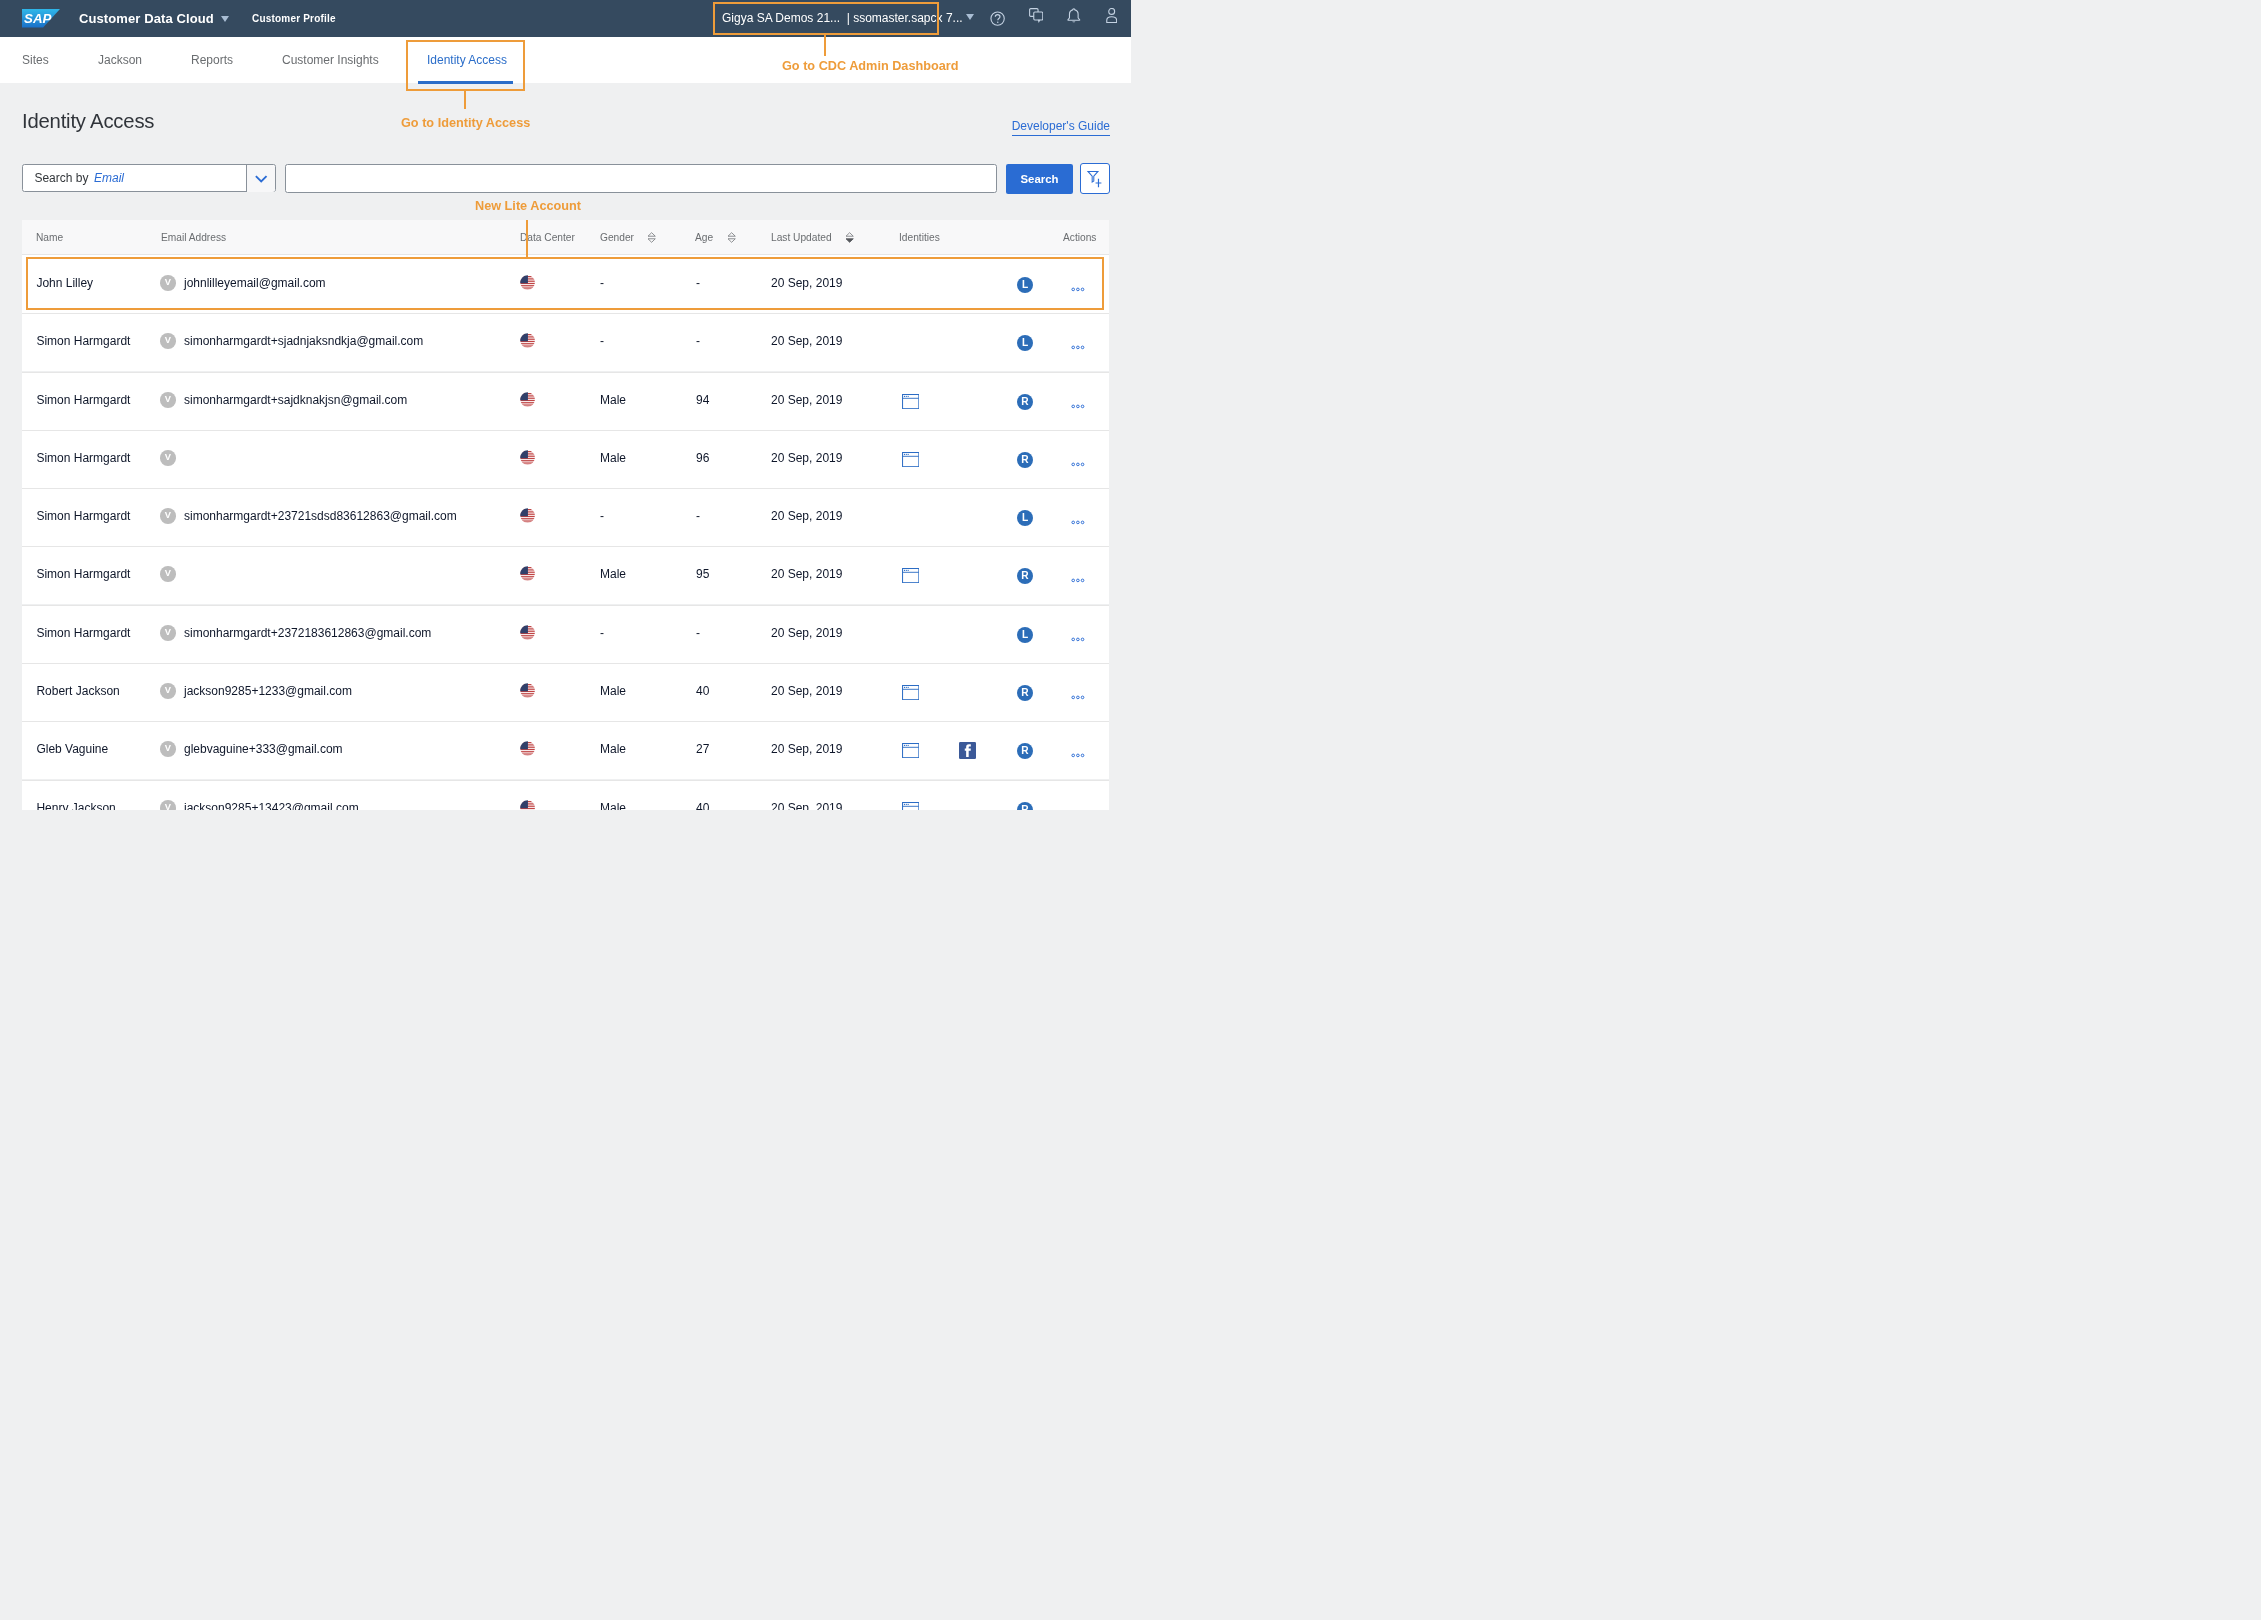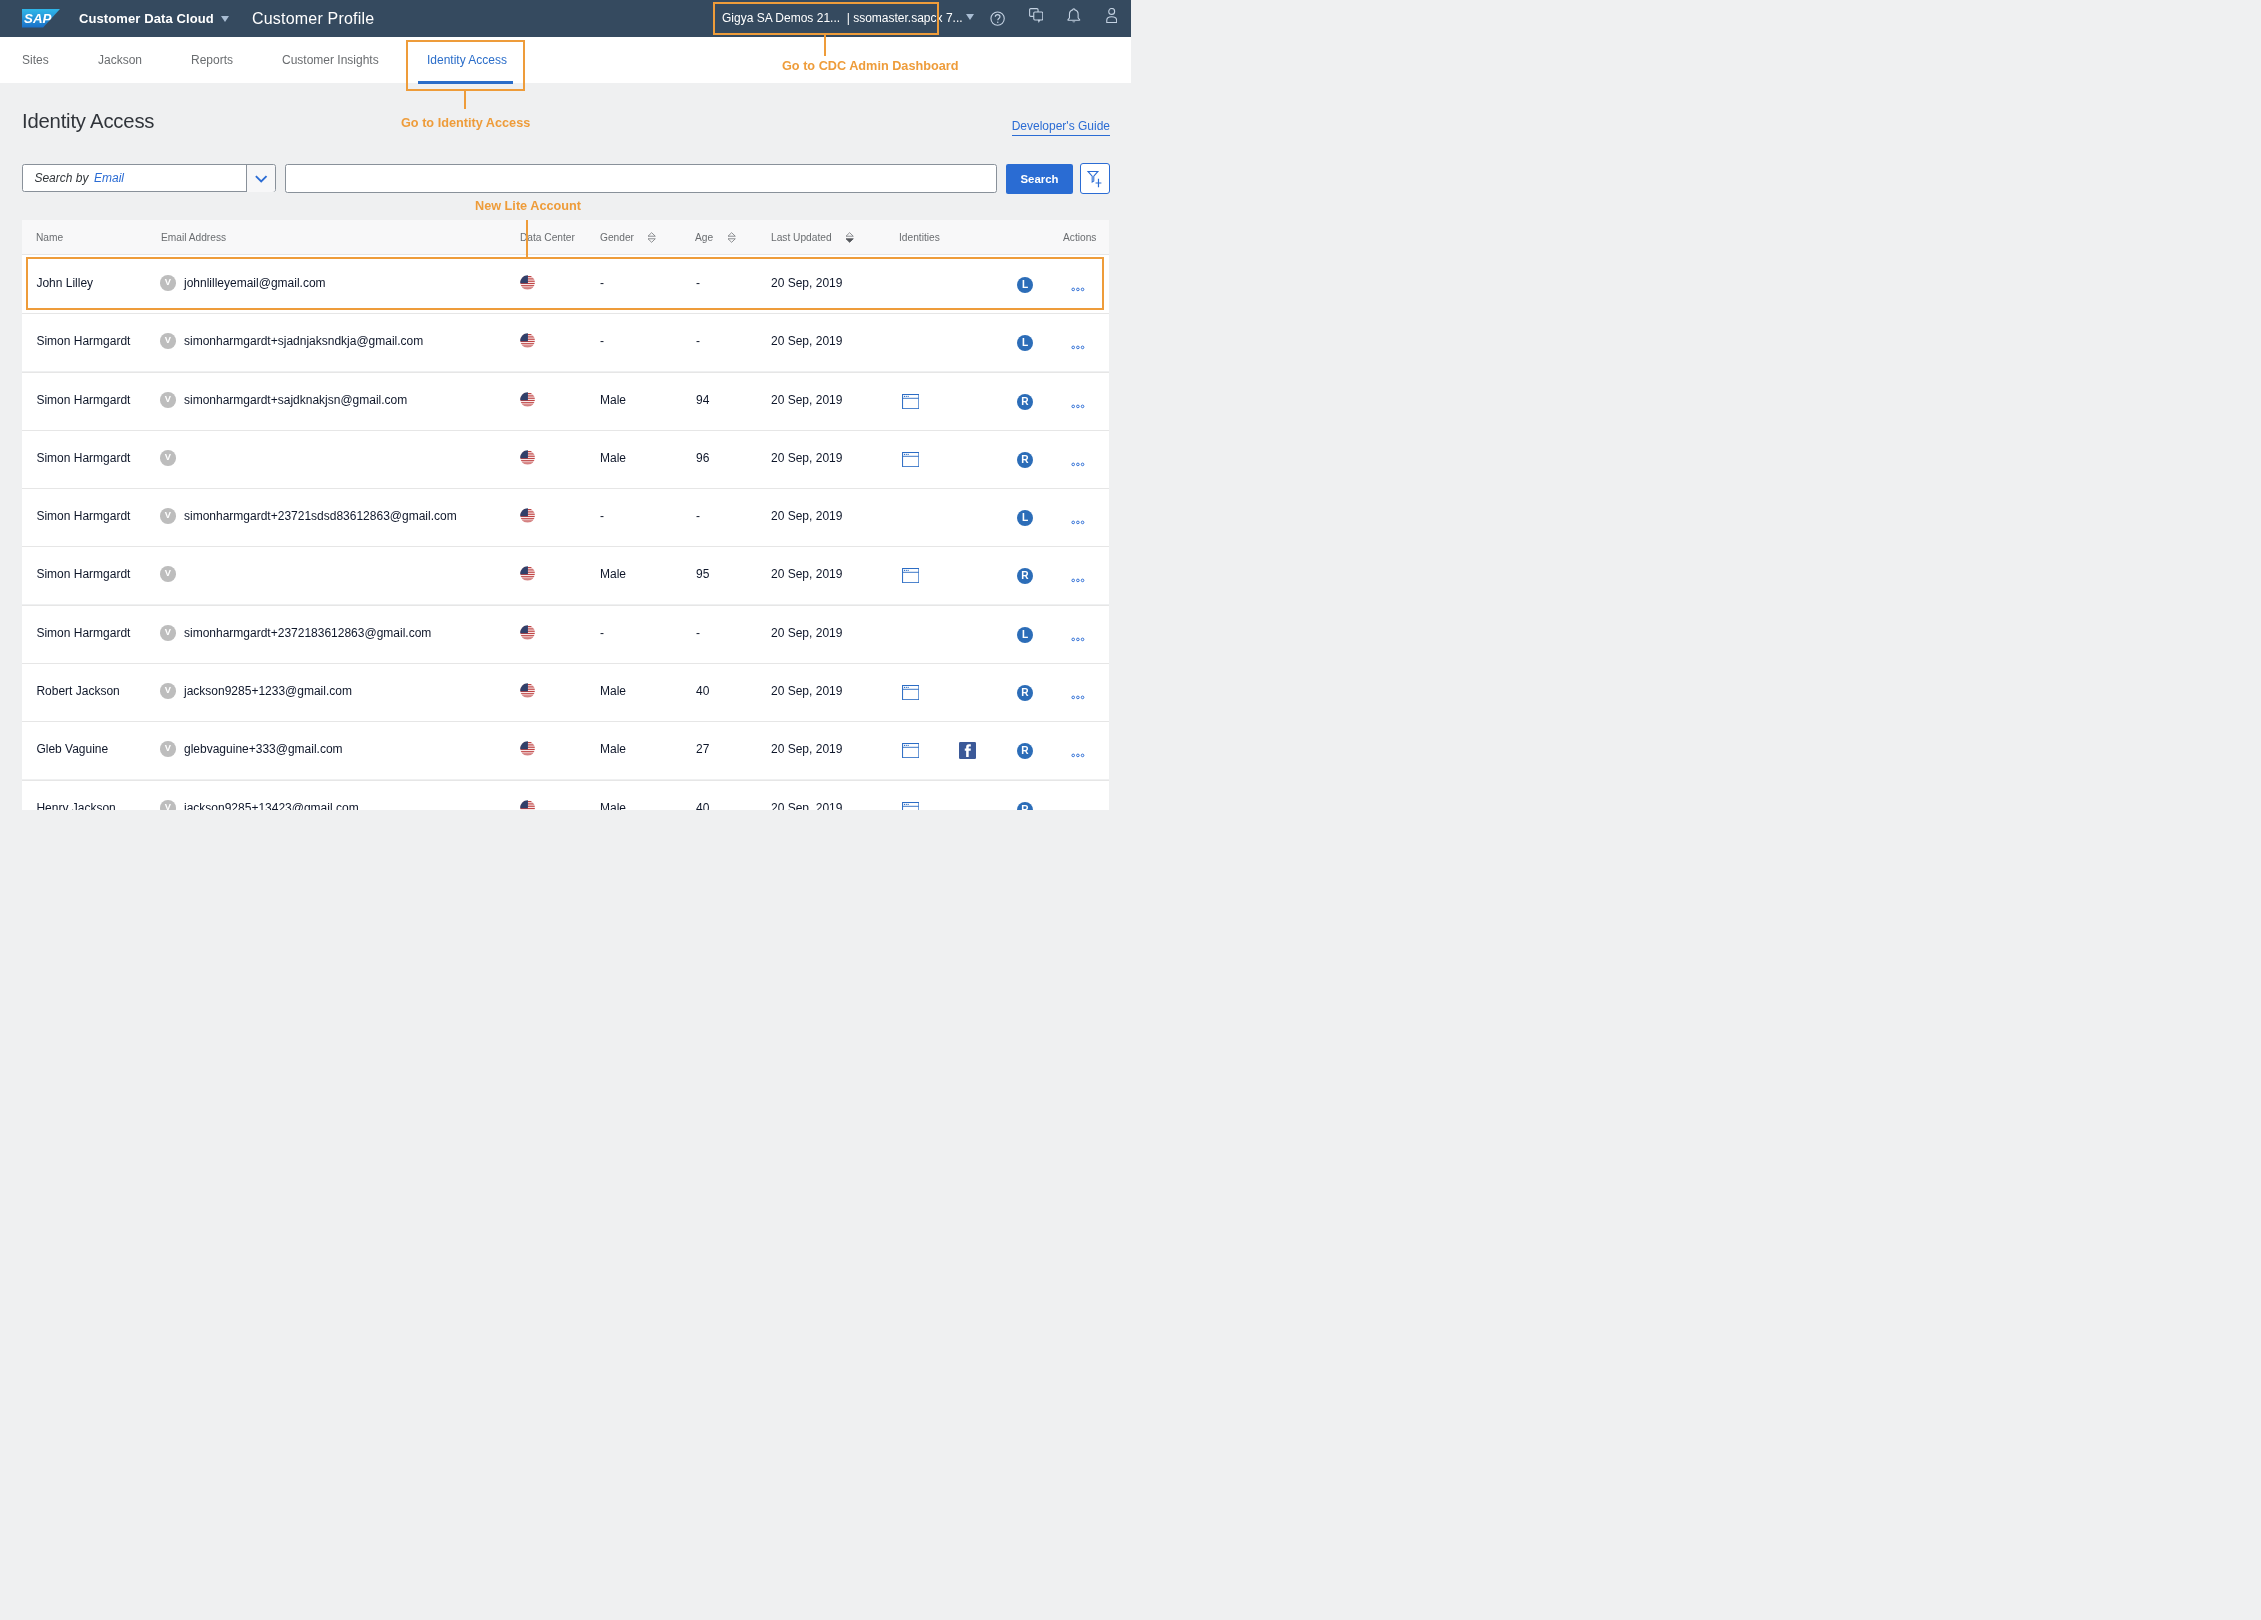--- a/index.html
+++ b/index.html
@@ -3,39 +3,39 @@
 <meta charset="utf-8">
 <style>
 * { margin:0; padding:0; box-sizing:border-box; }
 html,body { width:1131px; height:810px; overflow:hidden; }
 body { font-family:"Liberation Sans",sans-serif; background:#eff0f1; position:relative; }
 .abs { position:absolute; }
 
 
 .topbar { position:absolute; left:0; top:0; width:1131px; height:37px; background:#354a5f; }
 .brand { position:absolute; left:79px; top:0; height:37px; line-height:37px; color:#fff; font-size:13px; font-weight:bold; letter-spacing:0.1px; }
-.cprofile { position:absolute; left:252px; top:0; height:37px; line-height:37px; color:#fff; font-size:16px; font-weight:normal; letter-spacing:0.2px; }
+.cprofile { position:absolute; left:252px; top:0; height:37px; line-height:37px; color:#fff; font-size:10px; font-weight:bold; letter-spacing:0.2px; }
 .sitesel { position:absolute; left:722px; top:0; height:37px; line-height:37px; color:#fff; font-size:12px; }
 .caret1 { position:absolute; left:221px; top:16px; width:0; height:0; border-left:4.7px solid transparent; border-right:4.7px solid transparent; border-top:6px solid #a9bdd3; }
 .caret2 { position:absolute; left:966px; top:14px; width:0; height:0; border-left:4.5px solid transparent; border-right:4.5px solid transparent; border-top:6px solid #a9bdd3; }
 .shellico { position:absolute; top:11px; }
 
 
 .tabs { position:absolute; left:0; top:37px; width:1131px; height:46px; background:#fff; }
 .tab { position:absolute; top:0; height:46px; line-height:47px; font-size:12px; color:#6a6d70; }
 .tab.active { color:#2a6dc9; }
 .tabline { position:absolute; left:418px; top:81px; width:95px; height:2.5px; background:#2a6dc9; }
 
 
 h1 { position:absolute; left:22px; top:110px; font-size:20.3px; font-weight:normal; color:#30343a; letter-spacing:-0.2px; }
 .devg { position:absolute; right:21px; top:119px; font-size:12px; color:#2b6cd4; border-bottom:1.3px solid #2b6cd4; padding-bottom:2.1px; }
 
 
 .selbox { position:absolute; left:22px; top:164px; width:254px; height:28px; background:#fff; border:0.8px solid #89919a; border-radius:2.5px; }
-.selbox .sby { position:absolute; left:11.4px; top:0; line-height:27px; font-size:12px; font-style:italic; color:#32363a; }
+.selbox .sby { position:absolute; left:11.4px; top:0; line-height:27px; font-size:12px; color:#32363a; }
 .selbox .sbe { position:absolute; left:71px; top:0; line-height:27px; font-size:12px; font-style:italic; color:#2b6cd4; }
 .selbox .ddsep { position:absolute; right:28px; top:0; width:0.8px; height:27px; background:#89919a; }
 .searchinput { position:absolute; left:285px; top:164px; width:712px; height:29px; background:#fff; border:0.8px solid #89919a; border-radius:2.5px; }
 .searchbtn { position:absolute; left:1006px; top:164px; width:67px; height:30px; background:#2a6cd3; border-radius:2.1px; color:#fff; font-size:11.4px; font-weight:bold; text-align:center; line-height:30px; }
 .filterbtn { position:absolute; left:1080px; top:163px; width:30px; height:30.5px; background:#fff; border:1.2px solid #2b6cd4; border-radius:3px; }
 
 
 .thead { position:absolute; left:22px; top:220px; width:1087px; height:35px; background:#f8f8f9; }
 .th { position:absolute; top:0; height:35px; line-height:36px; font-size:10.2px; color:#6a6d70; white-space:nowrap; }
 .trow { position:absolute; left:22px; width:1087px; height:58px; background:#fff; }

